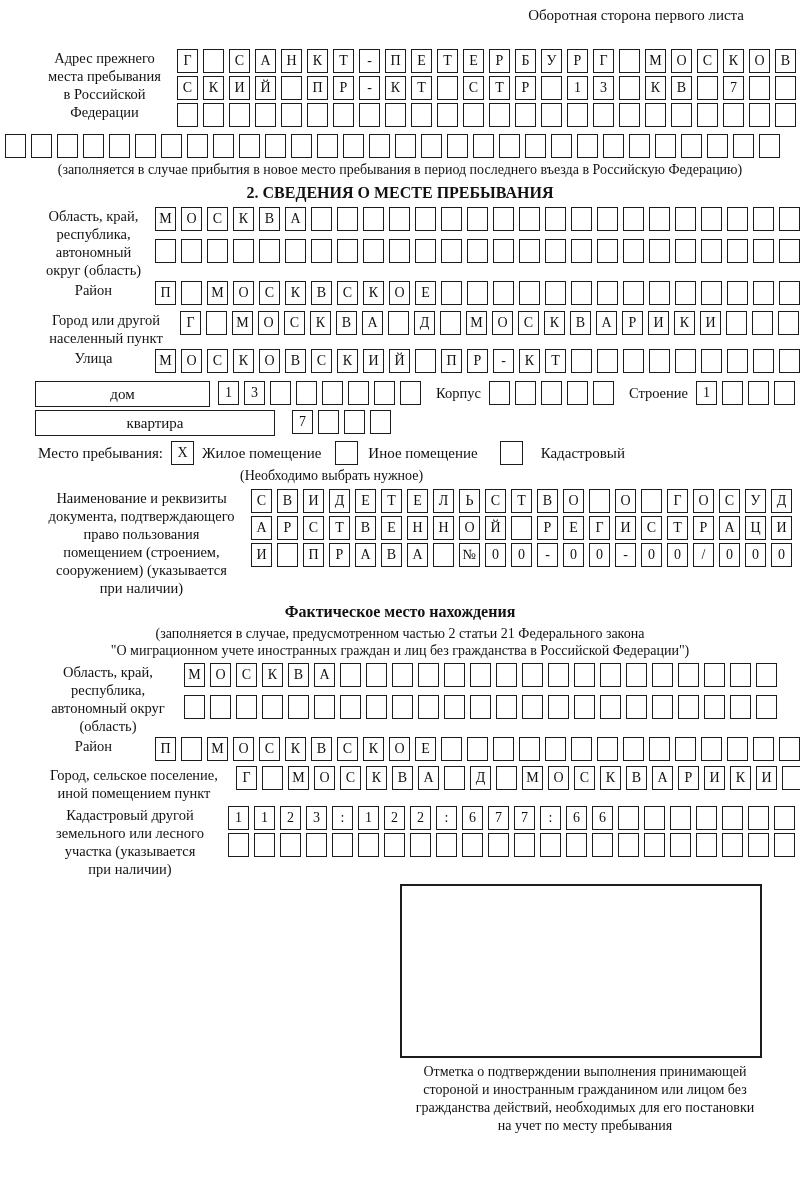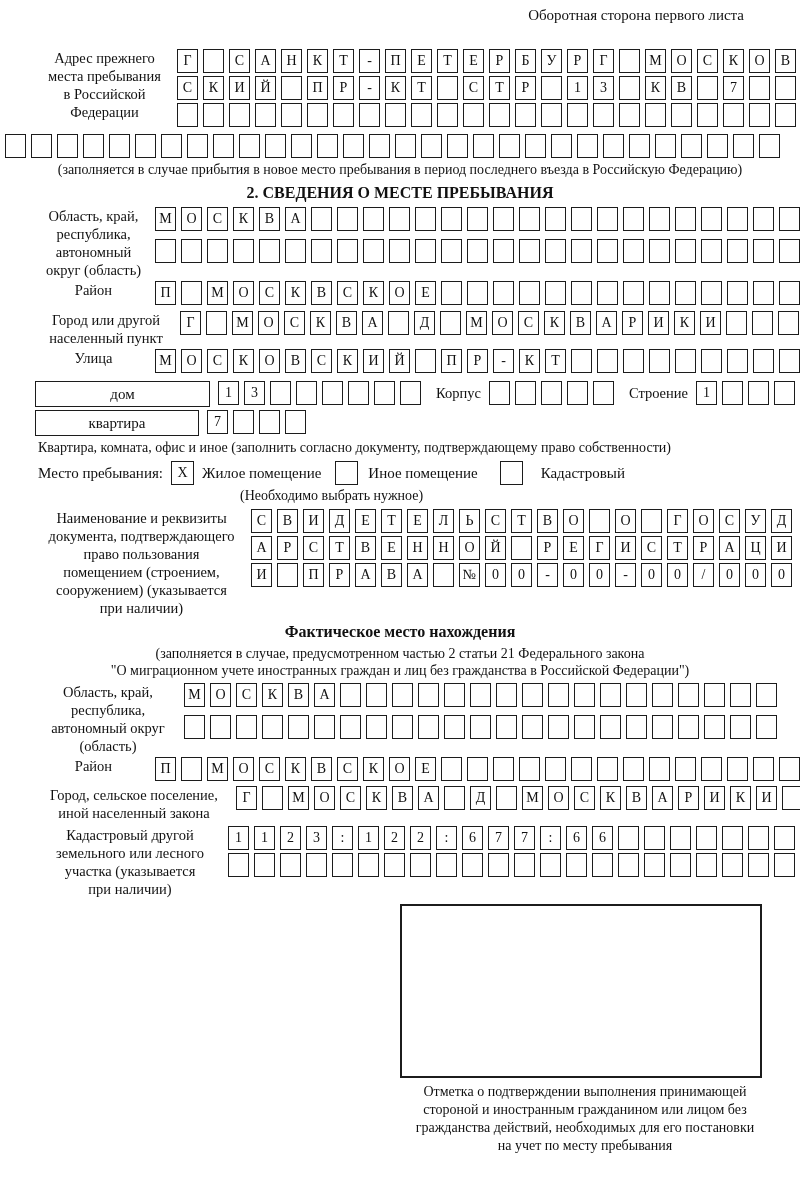--- a/index.html
+++ b/index.html
@@ -38,21 +38,21 @@
   .note.center { text-align:center; margin-left:0; }
   .section-title { text-align:center; font-weight:bold; font-size:16px; line-height:21px; margin-top:4px; }
   .mt2{margin-top:2px;} .mt3{margin-top:3px;} .mt4{margin-top:4px;} .mt5{margin-top:5px;} .mt6{margin-top:6px;}
   .mt24{margin-top:24px;}
   .house-row { display:flex; align-items:flex-start; margin-left:35px; }
   .widebox {
     box-sizing:border-box; height:26px; border:1.5px solid #1c1c1c;
     display:flex; align-items:center; justify-content:center; font-size:15px; background:#fff;
   }
   .w-dom { width:199px; margin-right:8px; }
-  .w-kv  { width:164px; margin-right:8px; }
+  .w-kv  { width:240px; margin-right:17px; }
   .inline-label { font-size:14.5px; line-height:25px; margin:0 8px 0 10px; }
   .cellrow.inline { margin-bottom:0; }
   .stay-row { display:flex; align-items:center; margin-left:38px; font-size:15px; }
   .cbox {
     box-sizing:border-box; width:23px; height:24px; border:1.5px solid #1c1c1c;
     display:flex; align-items:center; justify-content:center; font-size:14px; margin:0 8px;
   }
   .cbox.c2 { margin-left:14px; margin-right:10px; }
   .cbox.c3 { margin-left:22px; margin-right:18px; }
   .stay-note { font-size:14px; line-height:17px; margin-left:240px; margin-top:2px; }
@@ -388,21 +388,20 @@
 
   <div class="house-row mt3">
     <div class="widebox w-kv">квартира</div>
     <div class="cellrow inline">
         <span class="cell">7</span>
         <span class="cell"></span>
         <span class="cell"></span>
         <span class="cell"></span>
       </div>
   </div>
-  <div class="note mt3">Квартира, комната, офис и иное (заполнить согласно документу, подтверждающему право собственности)</div>
 
   <div class="stay-row mt5">
     <span>Место пребывания:</span>
     <span class="cbox">X</span>
     <span>Жилое помещение</span>
     <span class="cbox c2"></span>
     <span>Иное помещение</span>
     <span class="cbox c3"></span>
     <span>Кадастровый</span>
   </div>
@@ -579,21 +578,21 @@
           <span class="cell"></span>
           <span class="cell"></span>
           <span class="cell"></span>
           <span class="cell"></span>
         </div>
     </div>
   </div>
 
   <div class="field f-city2 mt2">
     <div class="label">Город, сельское поселение,
-иной населенный закона</div>
+иной помещением пункт</div>
     <div class="cellcol">
       <div class="cellrow">
           <span class="cell">Г</span>
           <span class="cell"></span>
           <span class="cell">М</span>
           <span class="cell">О</span>
           <span class="cell">С</span>
           <span class="cell">К</span>
           <span class="cell">В</span>
           <span class="cell">А</span>

